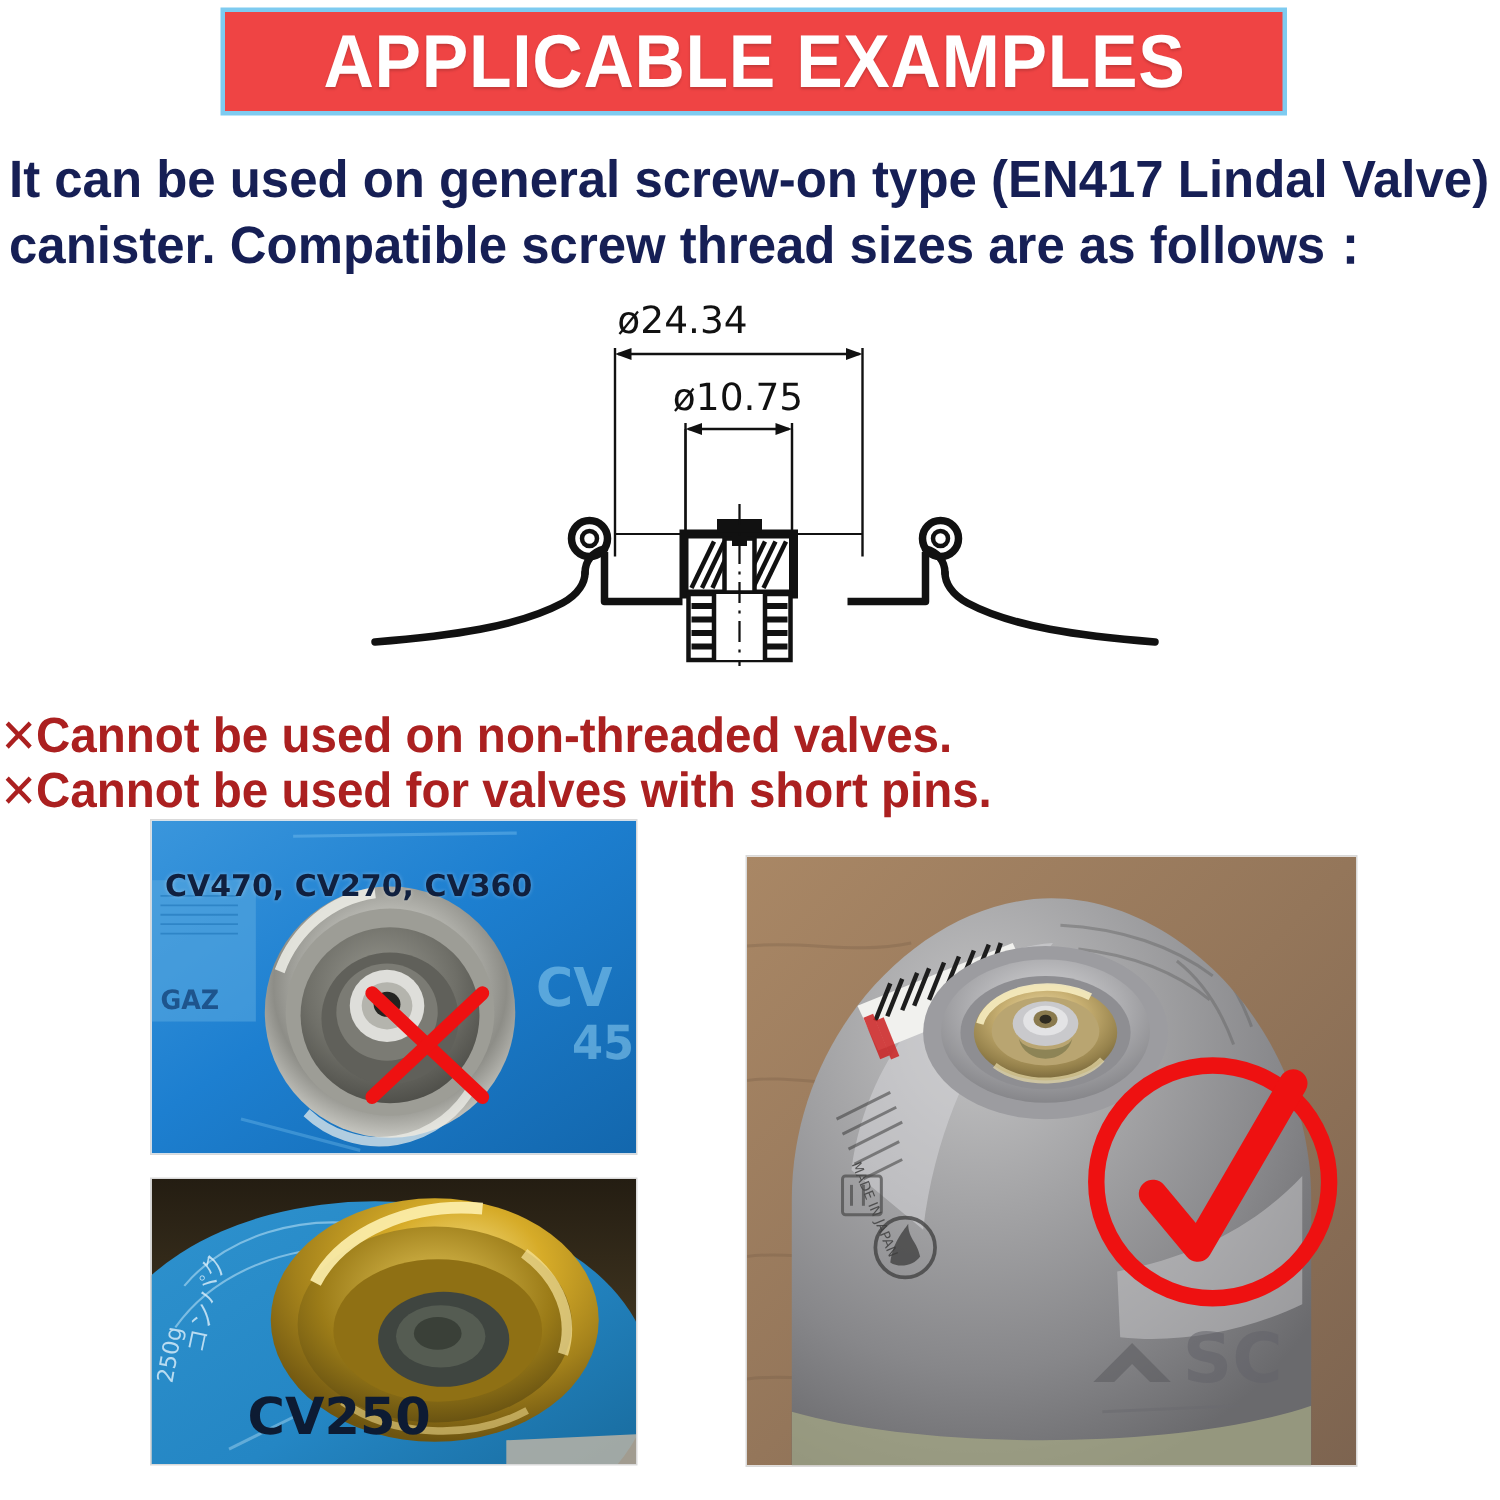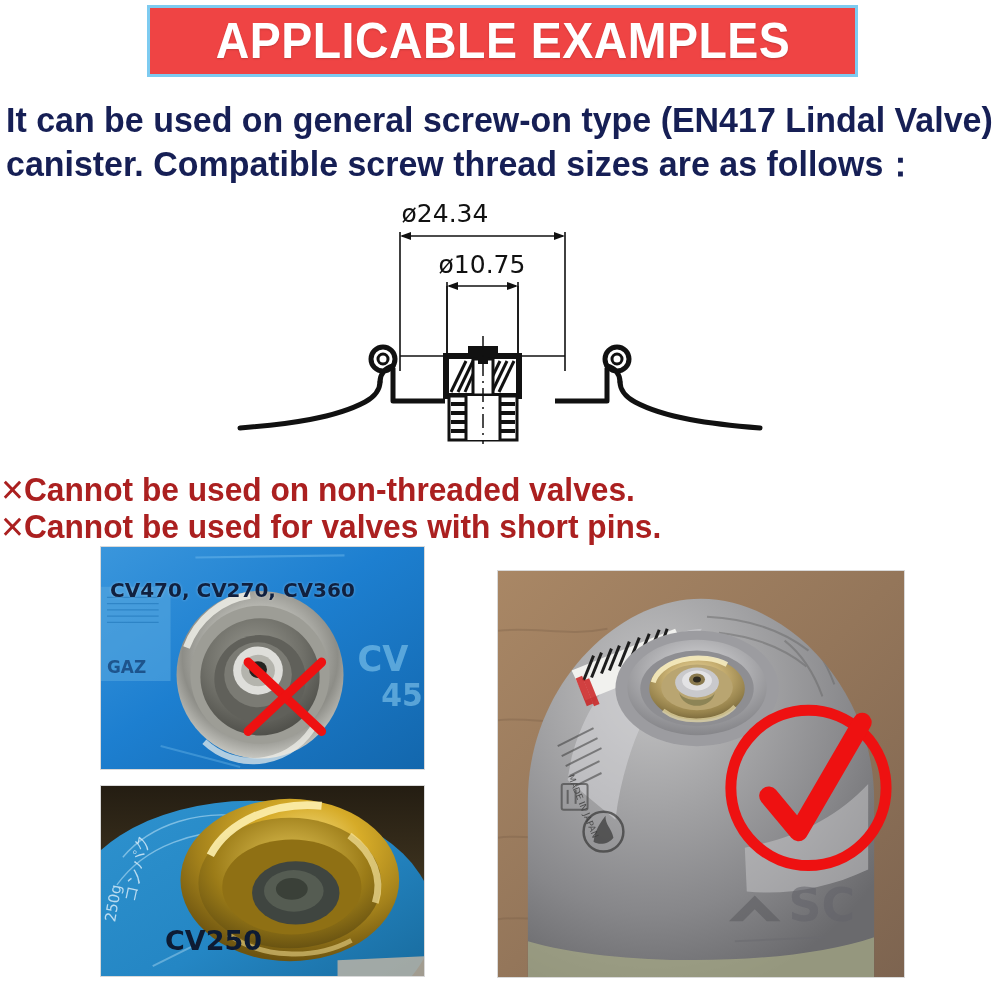--- a/index.html
+++ b/index.html
@@ -55,21 +55,21 @@
     font-weight: bold;
     line-height: 44px;
     white-space: nowrap;
     transform: scaleX(0.97);
     transform-origin: left center;
   }
 
   
   #diagram-wrap {
     position: absolute;
-    left: 230px;
+    left: 240px;
     top: 196px;
     width: 540px;
     height: 250px;
   }
   #diagram-svg { display: block; }
   .dim-text {
     font-family: "DejaVu Sans", sans-serif;
     font-size: 25px;
     fill: #111111;
   }
@@ -140,21 +140,21 @@
   }
   #caption-cv-multi {
     left: 110px;
     top: 578px;
     font-size: 20px;
     text-shadow: 0 0 3px rgba(255,255,255,0.35);
   }
   #caption-cv250 {
     left: 165px;
     top: 925px;
-    font-size: 27px;
+    font-size: 34px;
     color: #0d1b33;
   }
 </style>
 </head>
 <body>
 
 <div id="header-banner">
   <div id="header-title">APPLICABLE EXAMPLES</div>
 </div>
 

